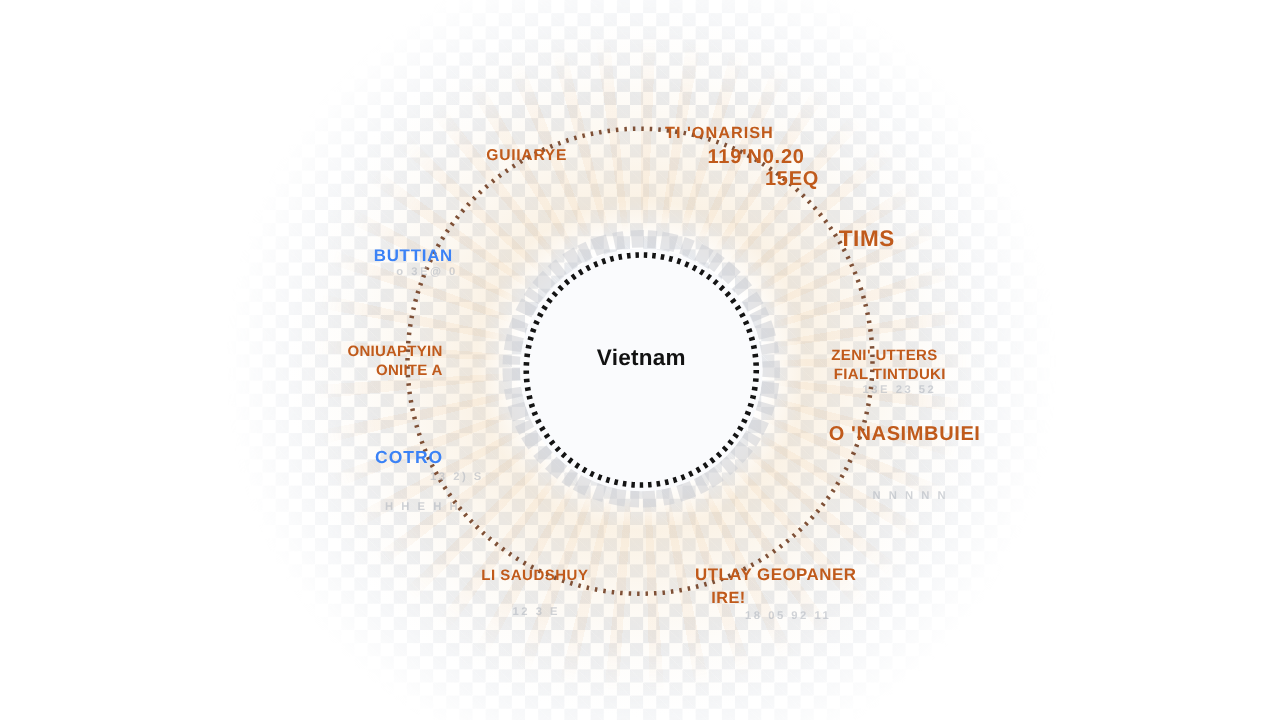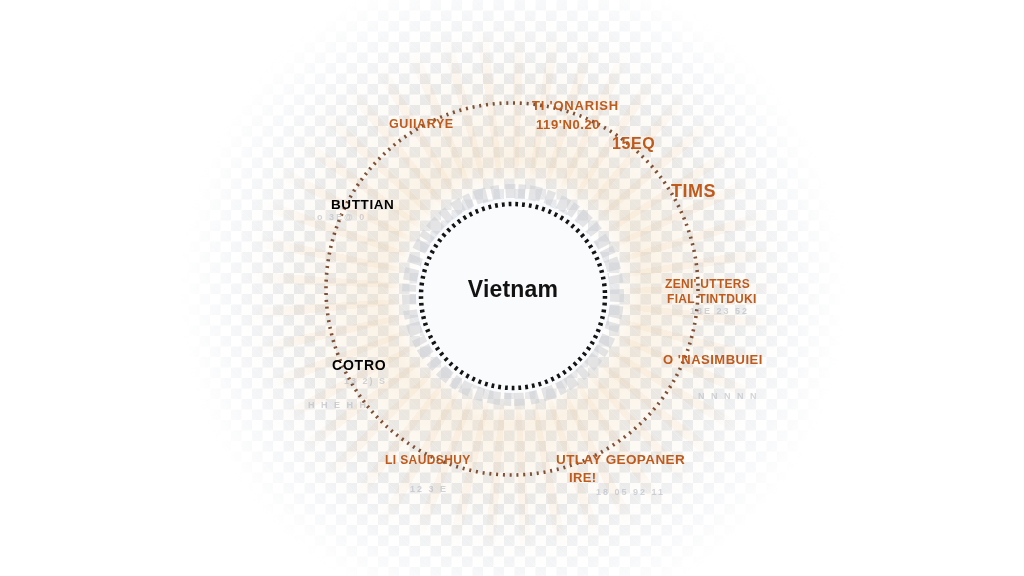--- a/index.html
+++ b/index.html
@@ -29,24 +29,24 @@
   .rays{
     position:absolute;inset:0;opacity:.55;
     background:repeating-conic-gradient(from 8deg at 513px 292px,
       rgba(221,158,94,.14) 0deg 2.5deg, rgba(221,158,94,0) 2.5deg 8deg);
     -webkit-mask-image:radial-gradient(circle at 513px 292px, transparent 0 108px, #000 128px, #000 218px, transparent 262px);
             mask-image:radial-gradient(circle at 513px 292px, transparent 0 108px, #000 128px, #000 218px, transparent 262px);
   }
   svg.rings{position:absolute;left:0;top:0;}
   .center-label{
     position:absolute;left:423px;top:276px;width:180px;text-align:center;
-    font-size:23px;font-weight:bold;color:#121212;letter-spacing:.2px;
+    font-size:18px;font-weight:bold;color:#121212;letter-spacing:.2px;
   }
   .label{position:absolute;color:#c05a1b;font-weight:bold;white-space:nowrap;text-align:right;}
-  .label.dark{color:#000000;margin-left:32px;}
+  .label.dark{color:#3b82f6;}
   .fmark{
     position:absolute;color:#b3b8c0;font-size:9px;font-weight:bold;
     letter-spacing:2px;opacity:.6;white-space:nowrap;margin-left:12px;
   }
 </style>
 </head>
 <body>
 
 <div class="canvas">
 
@@ -63,37 +63,41 @@
     <circle cx="513" cy="296" r="92" fill="none" stroke="#141414" stroke-width="4.5" stroke-dasharray="2.8 4"></circle>
 
     <circle cx="512" cy="289" r="186" fill="none" stroke="#744227" stroke-width="3.6" stroke-dasharray="2 4.8" opacity="0.92"></circle>
   </svg>
 
   <div class="center-label">Vietnam</div>
 
   <div class="label" style="left:389px;top:117px;font-size:12.5px;letter-spacing:.6px">GUIIARYE</div>
 
   <div class="label" style="left:532px;top:98px;font-size:13px;letter-spacing:.8px">TI 'ONARISH</div>
-  <div class="label" style="left:536px;top:117px;font-size:13px;letter-spacing:.6px">119'N0.20</div>
+  <div class="label" style="left:566px;top:117px;font-size:16px;letter-spacing:.6px">119'N0.20</div>
   <div class="label" style="left:612px;top:135px;font-size:16px;letter-spacing:.6px">15EQ</div>
 
   <div class="label" style="left:671px;top:181px;font-size:18px;letter-spacing:.5px">TIMS</div>
 
   <div class="label" style="left:665px;top:277px;font-size:12px;letter-spacing:.3px">ZENI' UTTERS</div>
   <div class="label" style="left:667px;top:292px;font-size:12px;letter-spacing:.3px">FIAL TINTDUKI</div>
 
-  <div class="label" style="left:663px;top:352px;font-size:13px;letter-spacing:.5px">O 'NASIMBUIEI</div>
+  <div class="label" style="left:663px;top:339px;font-size:16px;letter-spacing:.5px">O 'NASIMBUIEI</div>
 
   <div class="label" style="left:556px;top:452px;font-size:13.5px;letter-spacing:.4px">UTLAY GEOPANER</div>
   <div class="label" style="left:569px;top:470px;font-size:13px;letter-spacing:.4px">IRE!</div>
 
   <div class="label" style="left:385px;top:453px;font-size:12px;letter-spacing:.4px">LI SAUDSHUY</div>
 
   <div class="label dark" style="left:300px;top:357px;font-size:14px;letter-spacing:.8px">COTRO</div>
 
+  <div class="label" style="left:240px;top:274px;width:114px;text-align:right;font-size:12px;line-height:15px;letter-spacing:.2px">
+    <span style="display:block">ONIUAPTYIN</span>
+    <span style="display:block">ONIITE A</span>
+  </div>
 
   <div class="label dark" style="left:299px;top:197px;font-size:13.5px;letter-spacing:.6px">BUTTIAN</div>
 
   <div class="fmark" style="left:305px;top:212px">o 3E@ 0</div>
   <div class="fmark" style="left:332px;top:376px">13 2) S</div>
   <div class="fmark" style="left:296px;top:400px">H H E H H</div>
   <div class="fmark" style="left:678px;top:306px">13E 23 52</div>
   <div class="fmark" style="left:686px;top:391px">N N N N N</div>
   <div class="fmark" style="left:584px;top:487px">18 05 92 11</div>
   <div class="fmark" style="left:398px;top:484px">12 3 E</div>

